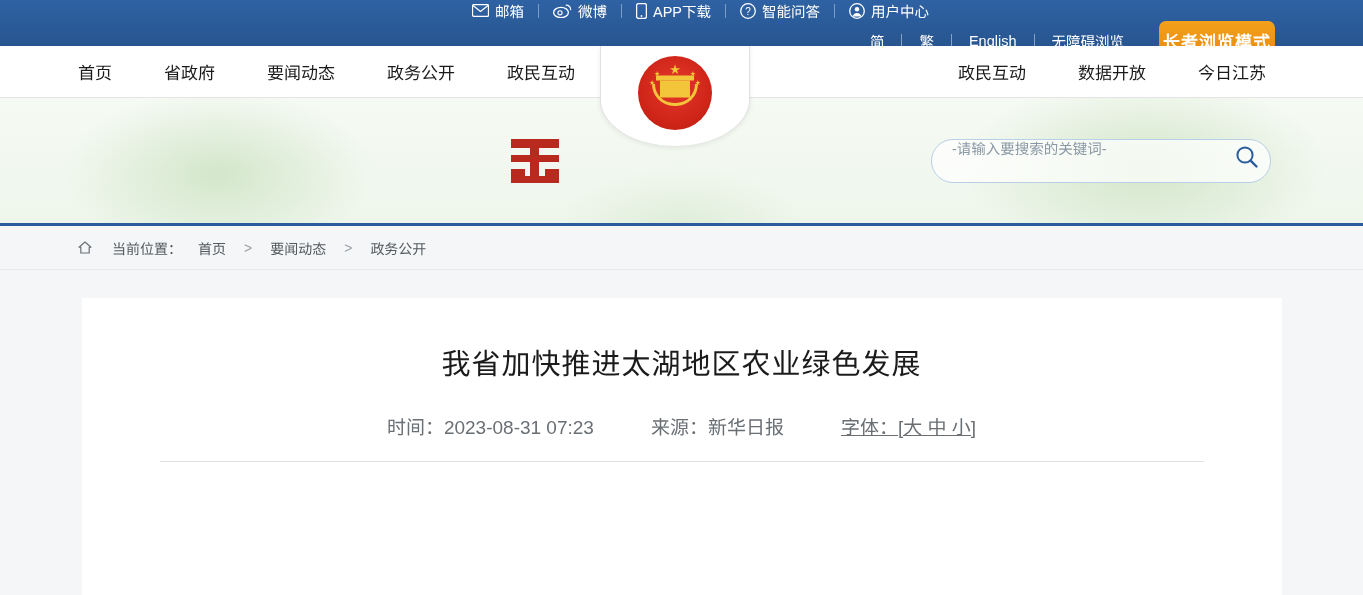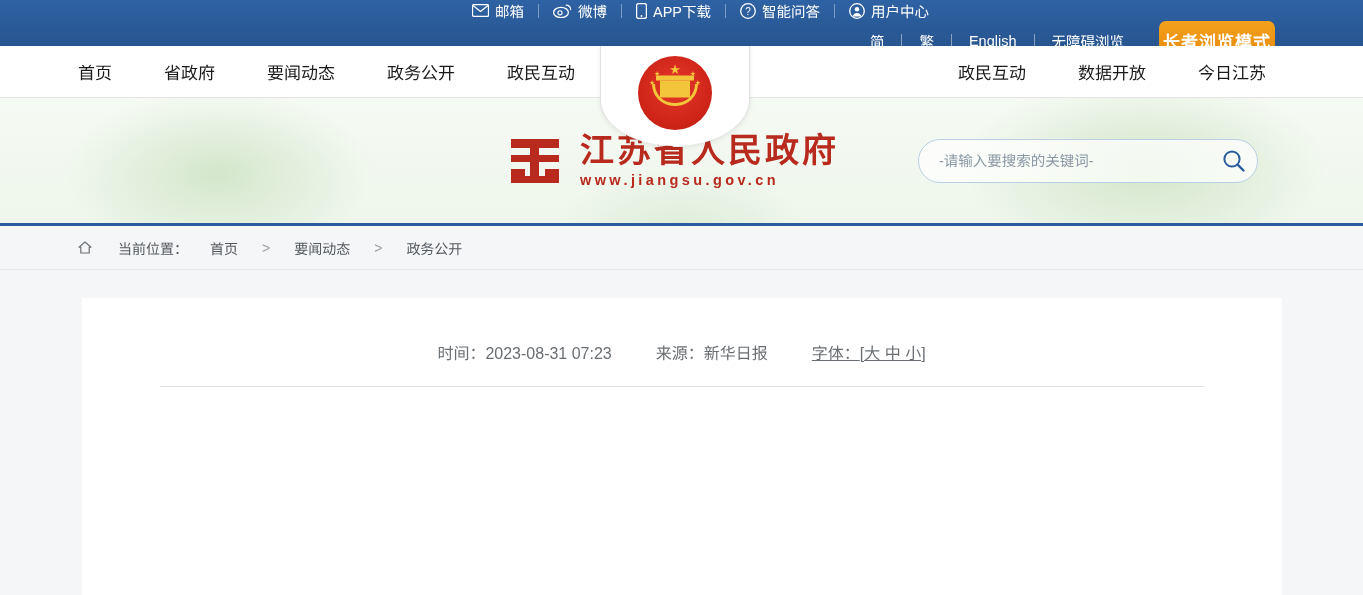--- a/index.html
+++ b/index.html
@@ -213,30 +213,30 @@
   .logo-url {
     font-size: 14.5px;
     font-weight: bold;
     color: #b82a1e;
     letter-spacing: 3.4px;
     font-family: "Liberation Sans", sans-serif;
   }
 
   .searchbox {
     position: absolute;
-    right: 105px;
+    right: 92px;
     top: 50%;
     transform: translateY(-50%);
     width: 340px;
     height: 44px;
     background: rgba(255,255,255,0.72);
     border: 1px solid #b9cfe6;
     border-radius: 22px;
     display: flex;
-    align-items: center;
+    align-items: flex-start;
     padding: 0 6px 0 18px;
   }
   .searchbox input {
     flex: 1;
     border: none;
     outline: none;
     background: transparent;
     font-size: 14.5px;
     color: #6f7f8c;
     font-family: "Liberation Sans", sans-serif;
@@ -252,21 +252,21 @@
   
   .crumbbar {
     height: 44px;
     background: #f4f6f7;
     border-bottom: 1px solid #e7eaec;
     display: flex;
     align-items: center;
     padding-left: 78px;
     font-size: 14px;
     color: #555a5f;
-    gap: 22px;
+    gap: 16px;
   }
   .crumbbar .home-ico { margin-right: 4px; display: inline-flex; }
   .crumb-link { color: #555a5f; cursor: pointer; }
   .crumb-sep { color: #9aa0a6; padding: 0 2px; }
 
   
   .page-body {
     background: #f4f6f7;
     min-height: 360px;
     padding-top: 28px;
@@ -284,22 +284,22 @@
     color: #1b1b1b;
     font-weight: normal;
     letter-spacing: 1px;
     margin: 0 0 30px 0;
     font-family: "DejaVu Sans", "Liberation Sans", sans-serif;
   }
   .article-meta {
     display: flex;
     align-items: center;
     justify-content: center;
-    gap: 44px;
-    font-size: 16px;
+    gap: 57px;
+    font-size: 19px;
     color: #6a6f74;
     padding-bottom: 22px;
     border-bottom: 1px solid #e2e2e2;
   }
   .meta-item { white-space: nowrap; }
   .fontsize-ctrl { cursor: pointer; text-decoration: underline; }
   .article-content {
     padding-top: 26px;
     font-size: 18px;
     line-height: 2.05;
@@ -422,24 +422,20 @@
         <rect x="3" y="5" width="48" height="9" fill="#b82a1e"></rect>
         <rect x="3" y="21" width="48" height="7" fill="#b82a1e"></rect>
         <rect x="22" y="5" width="9" height="44" fill="#b82a1e"></rect>
         <rect x="3" y="35" width="14" height="7" fill="#b82a1e"></rect>
         <rect x="3" y="35" width="7" height="14" fill="#b82a1e"></rect>
         <rect x="37" y="35" width="14" height="7" fill="#b82a1e"></rect>
         <rect x="44" y="35" width="7" height="14" fill="#b82a1e"></rect>
         <rect x="3" y="42" width="48" height="7" fill="#b82a1e"></rect>
       </svg>
     </div>
-    <div class="logo-text">
-      <div class="logo-title">江苏省人民政府</div>
-      <div class="logo-url">www.jiangsu.gov.cn</div>
-    </div>
   </div>
 
   <div class="searchbox">
     <input type="text" placeholder="-请输入要搜索的关键词-" style="">
     <span class="search-btn">
       <svg width="26" height="26" viewBox="0 0 26 26">
         <circle cx="11" cy="11" r="7.6" fill="none" stroke="#2b5c9c" stroke-width="2"></circle>
         <line x1="16.6" y1="16.6" x2="22.5" y2="22.5" stroke="#2b5c9c" stroke-width="2.4" stroke-linecap="round"></line>
       </svg>
     </span>
@@ -455,19 +451,20 @@
   <span>当前位置：</span>
   <span class="crumb-link">首页</span>
   <span class="crumb-sep">&gt;</span>
   <span class="crumb-link">要闻动态</span>
   <span class="crumb-sep">&gt;</span>
   <span class="crumb-link">政务公开</span>
 </div>
 
 <div class="page-body">
   <div class="article">
+    <h1 class="article-title">我省加快推进太湖地区农业绿色发展</h1>
     <div class="article-meta">
       <span class="meta-item"><span>时间：</span><span>2023-08-31 07:23</span></span>
       <span class="meta-item"><span>来源：</span><span>新华日报</span></span>
       <span class="meta-item fontsize-ctrl"><span>字体：</span><span>[大 中 小]</span></span>
     </div>
   </div>
 </div>
 
 </body></html>

